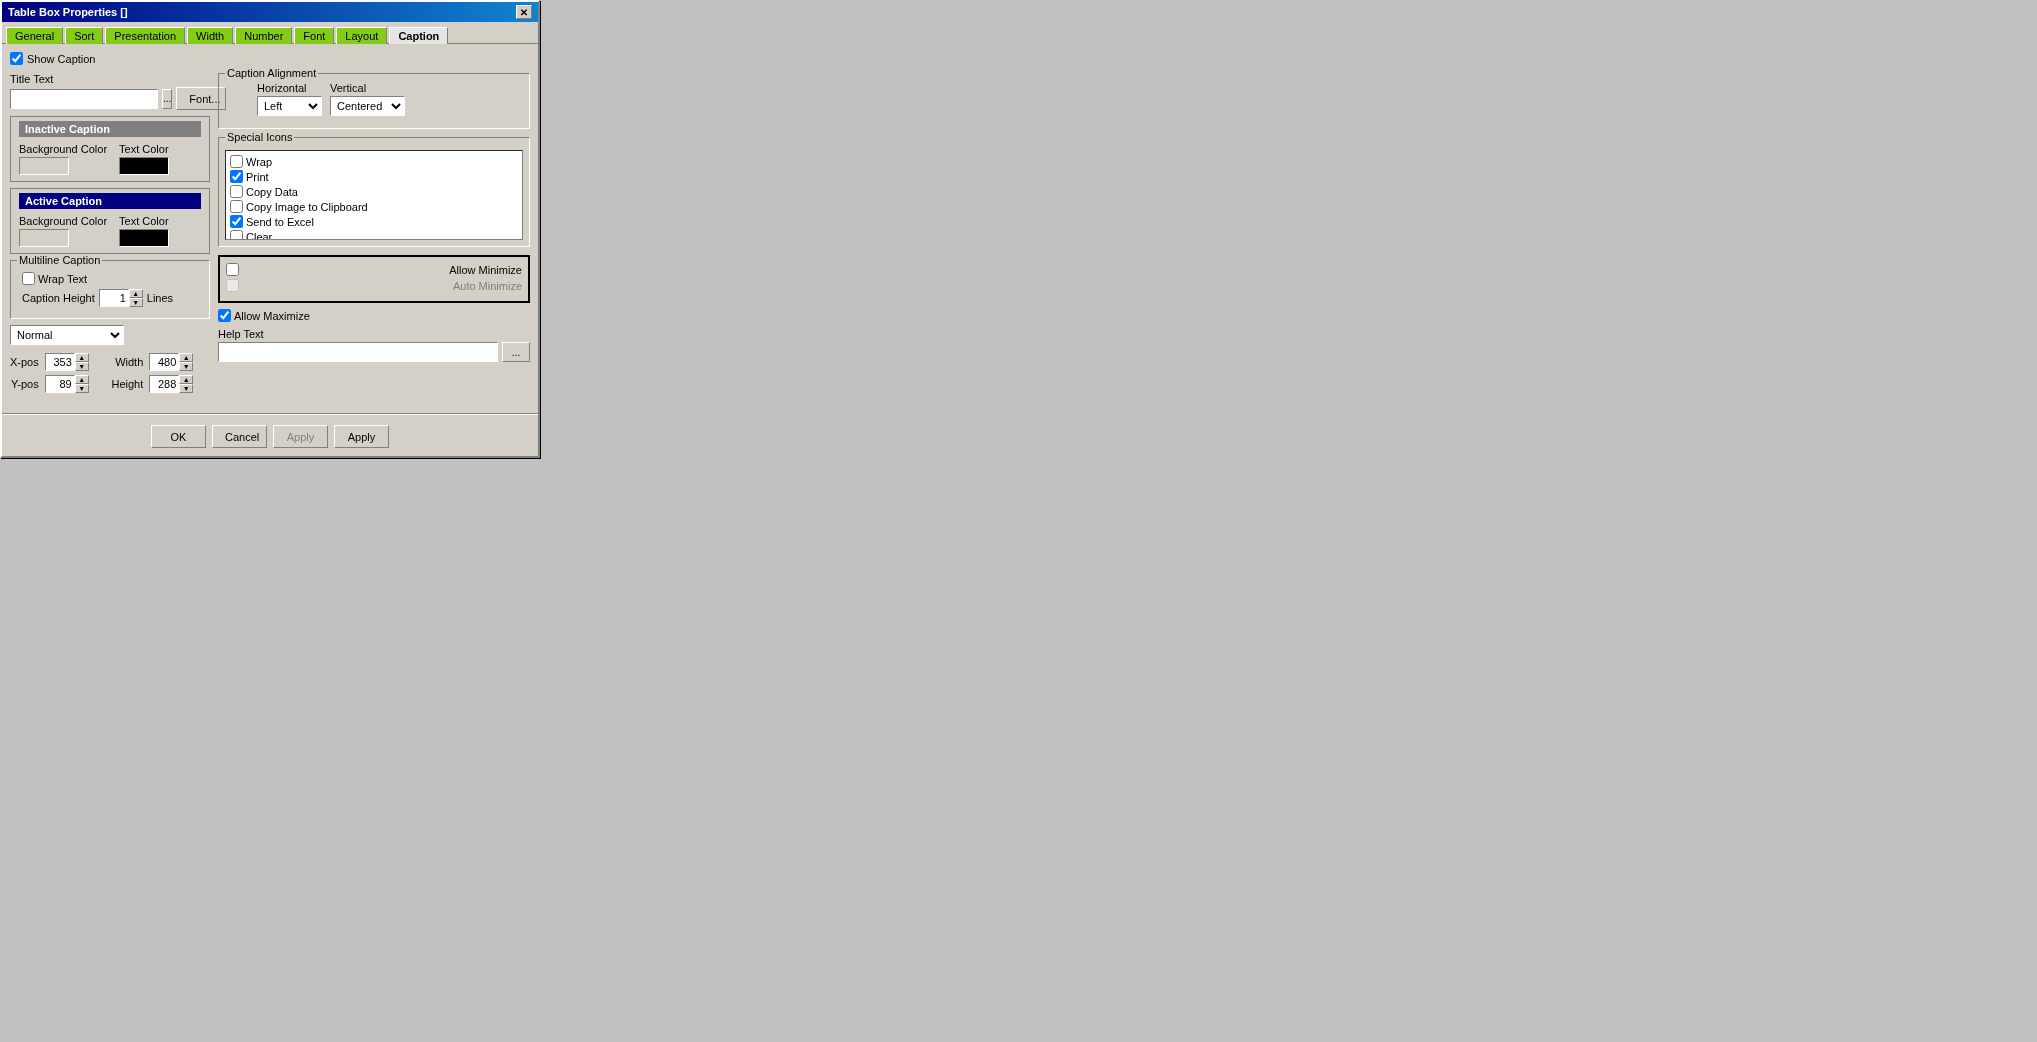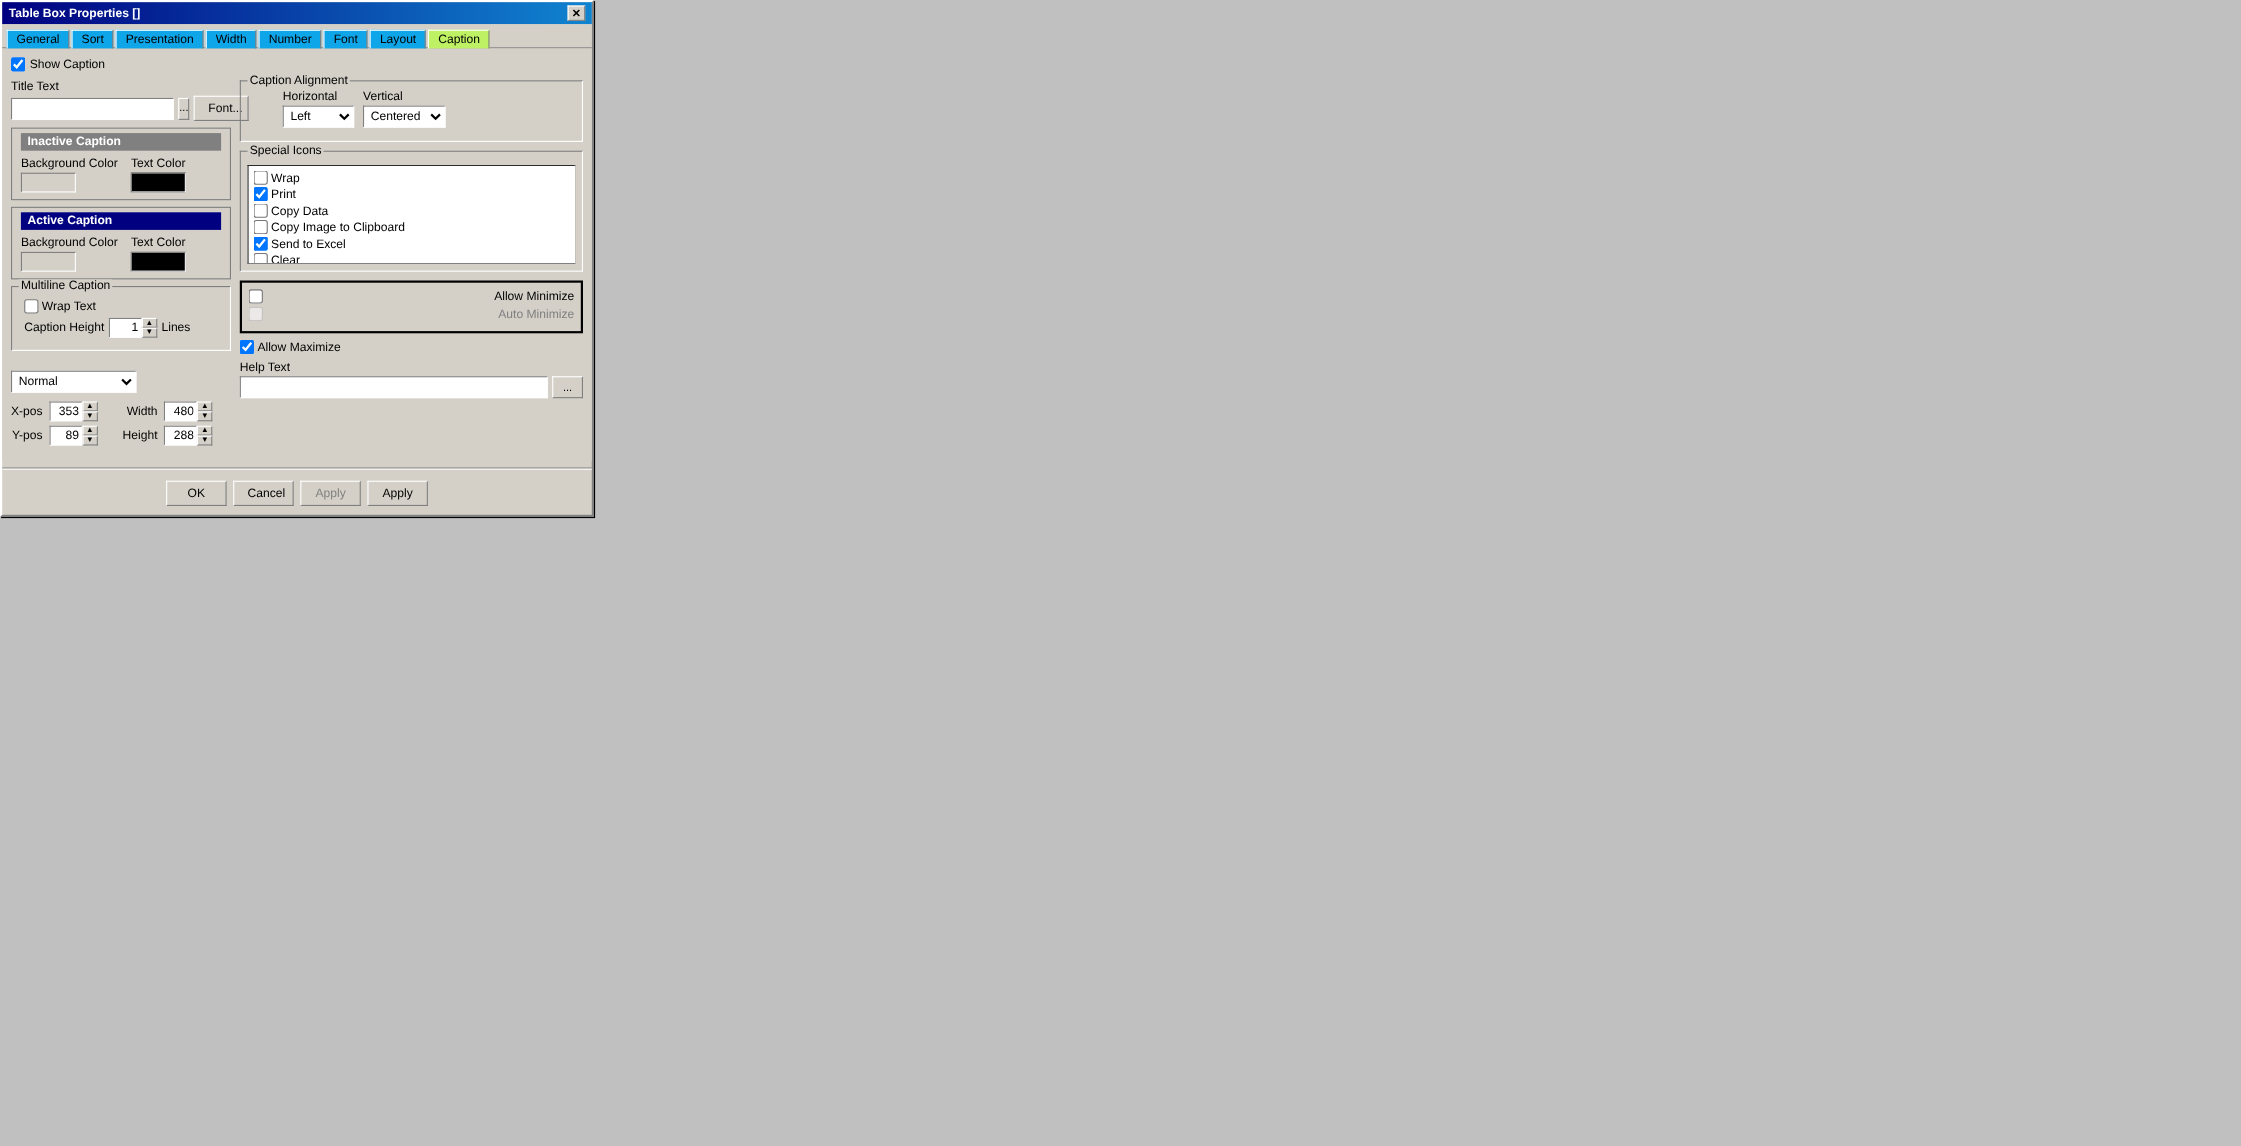--- a/index.html
+++ b/index.html
@@ -51,33 +51,33 @@
       padding: 4px 4px 0 4px;
       background: #d4d0c8;
       border-bottom: 1px solid #808080;
     }
 
     .tab {
       padding: 2px 8px;
       border: 1px solid;
       border-bottom: none;
       border-color: #ffffff #808080 transparent #ffffff;
-      background: #0ea5e9;
+      background: #84cc16;
       cursor: pointer;
       margin-right: 2px;
       font-size: 11px;
       position: relative;
       top: 1px;
     }
 
     .tab.active {
-      background: #bef264;
+      background: #e5e5e5;
       border-color: #ffffff #808080 #d4d0c8 #ffffff;
       z-index: 1;
-      font-weight: normal;
+      font-weight: bold;
     }
 
     .content {
       padding: 8px;
       background: #d4d0c8;
     }
 
     .show-caption-row {
       display: flex;
       align-items: center;
@@ -255,21 +255,21 @@
       align-items: center;
       gap: 3px;
       margin-bottom: 2px;
       font-size: 11px;
     }
 
     .multiline-group {
       border: 1px solid;
       border-color: #808080 #ffffff #ffffff #808080;
       padding: 11px;
-      margin-bottom: 18px;
+      margin-bottom: 6px;
       position: relative;
     }
 
     .multiline-group-label {
       position: absolute;
       top: -7px;
       left: 6px;
       background: #d4d0c8;
       padding: 0 2px;
       font-size: 11px;

